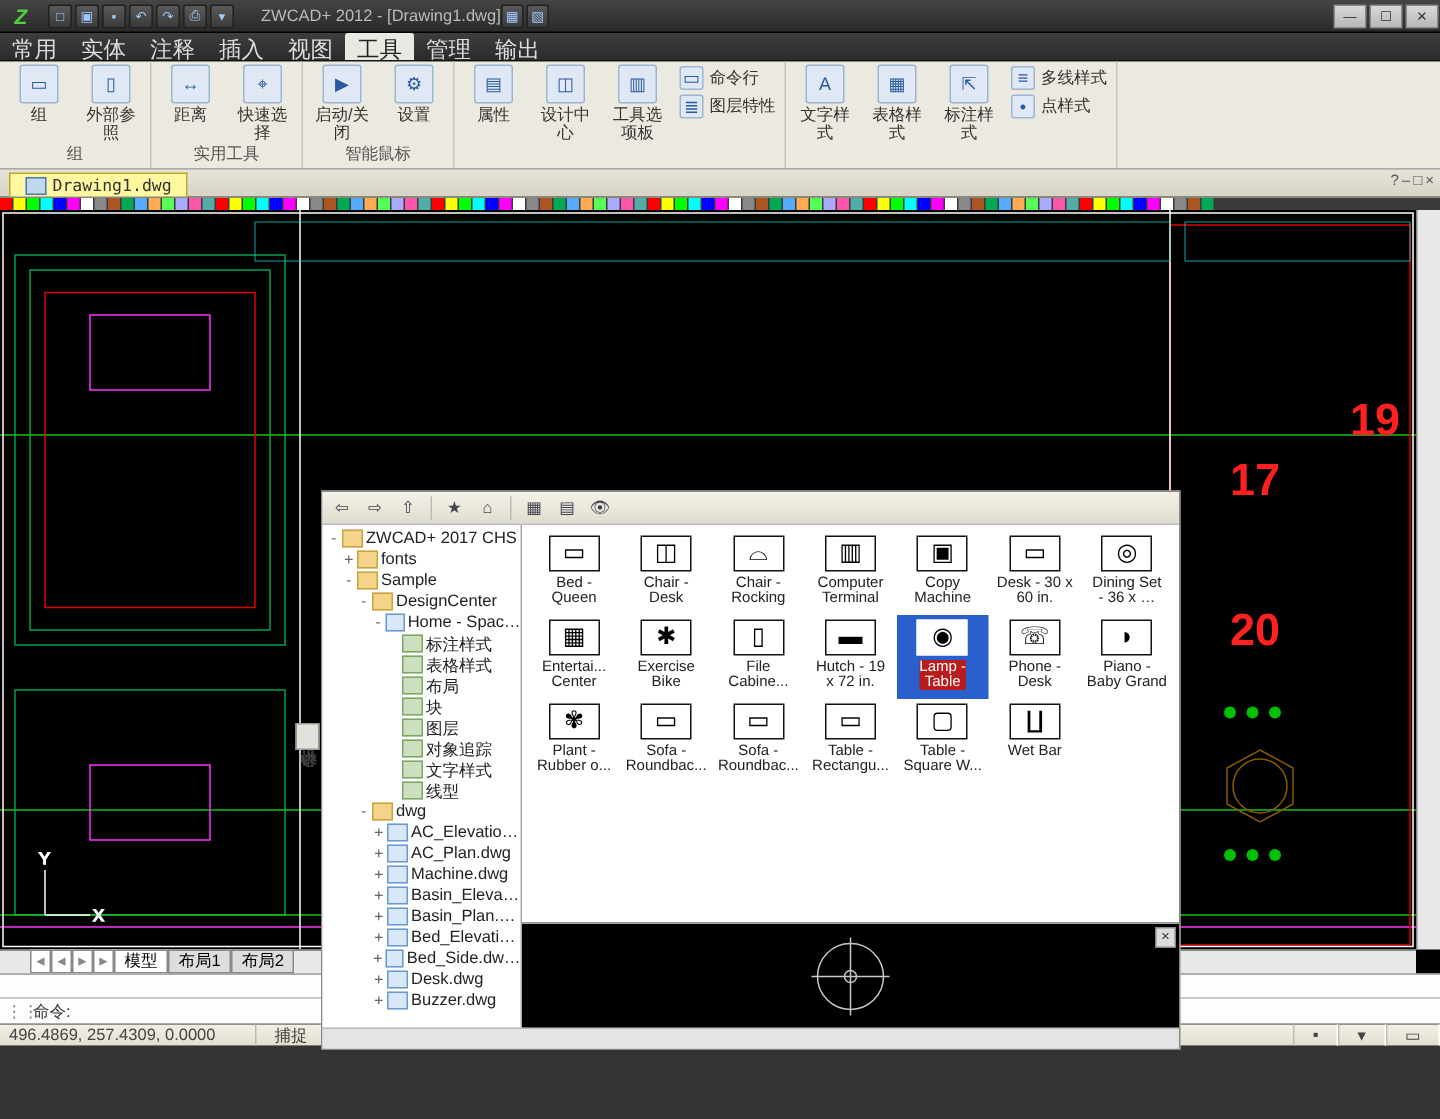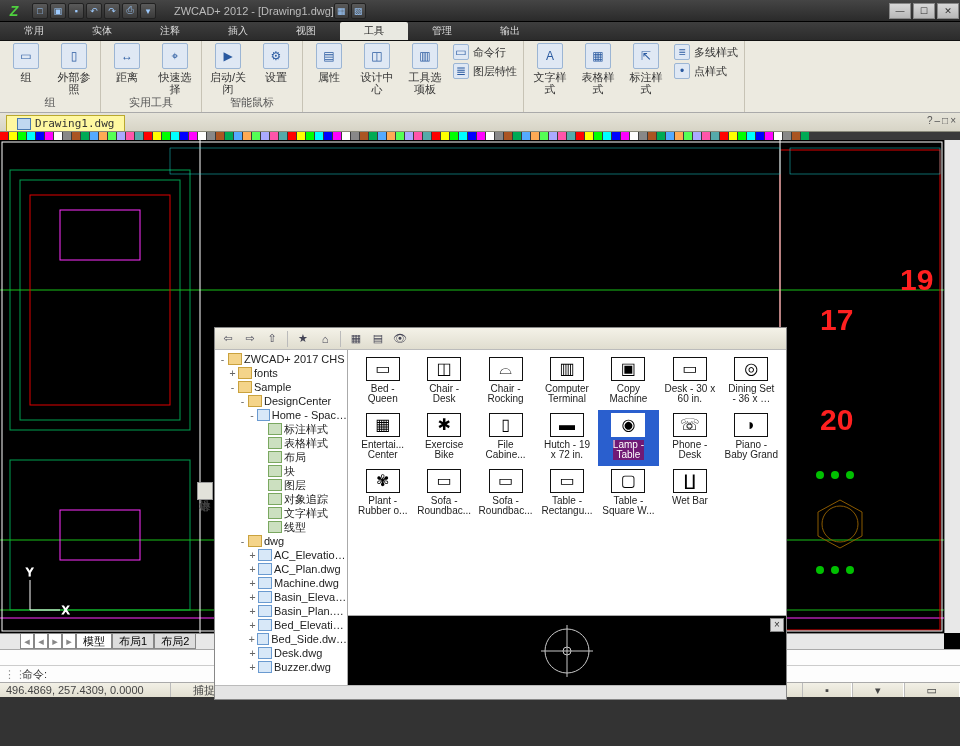--- a/index.html
+++ b/index.html
@@ -8,21 +8,21 @@
 .titlebar{height:22px;background:linear-gradient(#454545,#2a2a2a);display:flex;align-items:center;color:#ccc;border-bottom:1px solid #000}
 .logo{width:28px;height:22px;display:flex;align-items:center;justify-content:center;color:#4fd03f;font-weight:bold;font-size:14px;font-style:italic}
 .qat{display:flex;gap:2px;padding-left:4px}
 .qat-btn{width:16px;height:16px;background:linear-gradient(#5a5a5a,#3a3a3a);border:1px solid #222;border-radius:2px;display:flex;align-items:center;justify-content:center;color:#9ecbff;font-size:9px}
 .title-txt{margin-left:18px;color:#bbb;font-size:11px}
 .win-btns{margin-left:auto;display:flex}
 .win-btn{width:22px;height:16px;margin:2px 1px;background:linear-gradient(#d8d8d8,#b8b8b8);border:1px solid #888;display:flex;align-items:center;justify-content:center;font-size:9px;color:#333}
 .win-helpers{width:32px;display:flex;gap:2px;margin-right:4px}
 
 .menubar{height:19px;background:linear-gradient(#3e3e3e,#2b2b2b);display:flex;color:#ddd;border-bottom:1px solid #111}
-.menu-tab{padding:2px 24px;font-size:10px;cursor:default}
+.menu-tab{padding:2px 8px;font-size:15px;cursor:default}
 .menu-tab.active{background:#e9e9e1;color:#222;border-radius:2px 2px 0 0}
 
 .ribbon{height:72px;background:#eceae0;display:flex;border-bottom:1px solid #aaa}
 .rgroup{border-right:1px solid #c7c3b5;display:flex;flex-direction:column;padding:2px 6px}
 .rgroup-body{display:flex;align-items:flex-start;gap:8px;flex:1}
 .rgroup-title{font-size:11px;color:#555;text-align:center;padding:0 0 1px}
 .rbtn{display:flex;flex-direction:column;align-items:center;width:40px;font-size:11px;color:#333;text-align:center;line-height:12px}
 .rbtn .ic{width:26px;height:26px;background:#dfe8f4;border:1px solid #9bb5d4;border-radius:2px;margin-bottom:2px;display:flex;align-items:center;justify-content:center;font-size:12px;color:#2a5aa0}
 .rbtn.small{flex-direction:row;width:auto;gap:4px;align-items:center;height:18px}
 .rbtn.small .ic{width:16px;height:16px;margin:0}
@@ -58,33 +58,33 @@
 .tree-row{display:flex;align-items:center;height:14px;white-space:nowrap;padding-left:2px}
 .tree-row .tw{width:11px;text-align:center;color:#666;font-family:monospace;font-size:10px}
 .tree-row .fic{width:14px;height:12px;margin-right:2px;background:#f4d48a;border:1px solid #caa23e}
 .tree-row .fic.dwg{background:#d8e8f8;border-color:#6a9ad0}
 .tree-row .fic.node{background:#cce0c0;border-color:#7aa860}
 .content{flex:1;display:flex;flex-direction:column;background:#fff}
 .grid{flex:1;display:grid;grid-template-columns:repeat(7,1fr);grid-auto-rows:56px;padding:4px;gap:0;overflow:hidden}
 .item{display:flex;flex-direction:column;align-items:center;font-size:10px;text-align:center;line-height:10px;color:#222;padding:2px;border:1px solid transparent}
 .item .glyph{width:34px;height:24px;margin-bottom:3px;display:flex;align-items:center;justify-content:center;border:1px solid #111}
 .item.sel{background:#2a5fce}
-.item.sel .lbl{background:#701a75;color:#fff}
+.item.sel .lbl{background:#b91c1c;color:#fff}
 .item.sel .glyph{border-color:#fff}
 .preview{height:70px;background:#000;border-top:1px solid #aaa;position:relative;display:flex;align-items:center;justify-content:center}
 .preview .close{position:absolute;right:2px;top:2px;width:14px;height:14px;background:#ddd;border:1px solid #888;font-size:10px;line-height:12px;text-align:center;color:#333}
 .tree-scroll{height:14px;border-top:1px solid #bbb;background:#e4e4e4;display:flex}
 
 .cmd-area{position:absolute;left:0;right:0;bottom:0;height:48px;display:flex;flex-direction:column}
 .cmd-log{height:16px;background:#fdfdfd;border-top:1px solid #aaa}
 .cmd-line{height:17px;background:#fdfdfd;border-top:1px solid #ccc;display:flex;align-items:center;padding:0 4px;font-size:11px;color:#333}
 .cmd-grip{width:18px;text-align:center;color:#888}
 .status{height:15px;background:linear-gradient(#f2f0e6,#e2dfd1);border-top:1px solid #aaa;display:flex;align-items:center;font-size:11px;color:#444}
 .status .coords{padding:0 6px;min-width:170px}
-.status .sbtn{border-left:1px solid #bbb;border-right:1px solid #fff;padding:0 22px;height:100%;display:flex;align-items:center}
+.status .sbtn{border-left:1px solid #bbb;border-right:1px solid #fff;padding:0 12px;height:100%;display:flex;align-items:center}
 .status .sbtn.on{background:#cdd8ea}
 .spacer{flex:1}
 </style>
 </head>
 <body>
 
 <div class="titlebar">
   <div class="logo">Z</div>
   <div class="qat">
     <div class="qat-btn">□</div>

